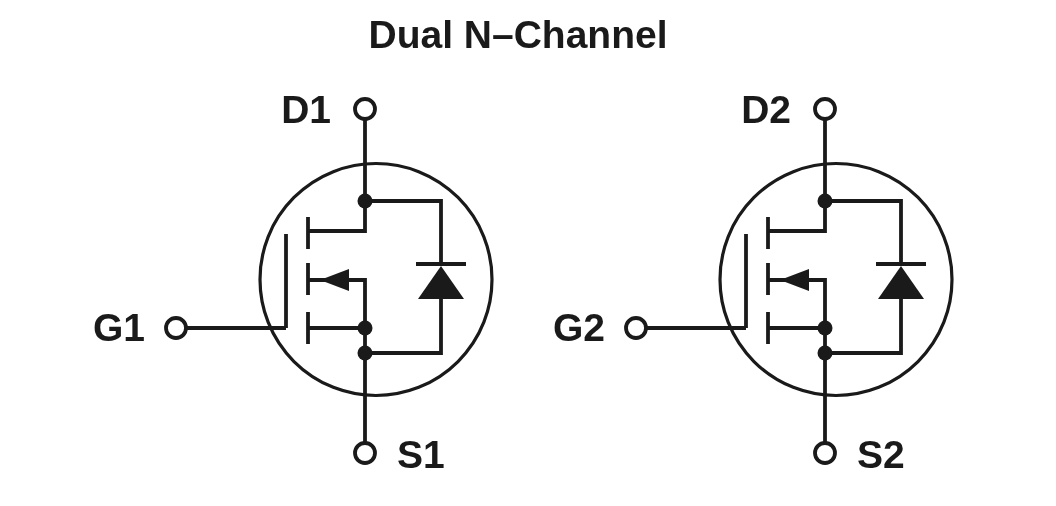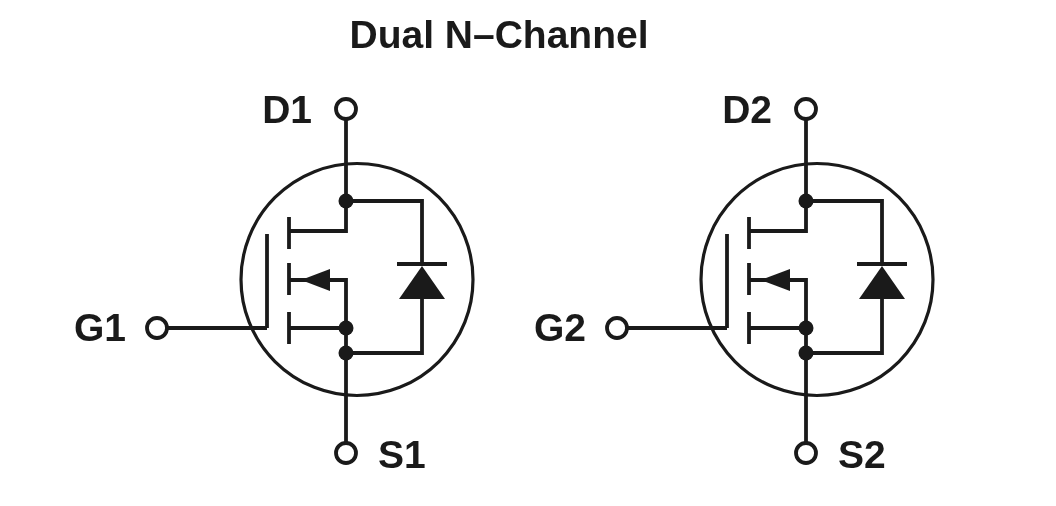--- a/index.html
+++ b/index.html
@@ -6,20 +6,21 @@
     --ink:#1a1a1a;
     --bg:#ffffff;
   }
   *{margin:0;padding:0;box-sizing:border-box;}
   html,body{width:1056px;height:506px;background:var(--bg);overflow:hidden;}
   .canvas{
     position:relative;
     width:1056px;height:506px;
     background:var(--bg);
     font-family:"Liberation Sans", sans-serif;
+    padding-left:19px;
   }
   svg{display:block;}
   .wire{
     fill:none;
     stroke:var(--ink);
     stroke-width:3.8;
     stroke-linejoin:miter;
     stroke-linecap:butt;
   }
   .envelope{

